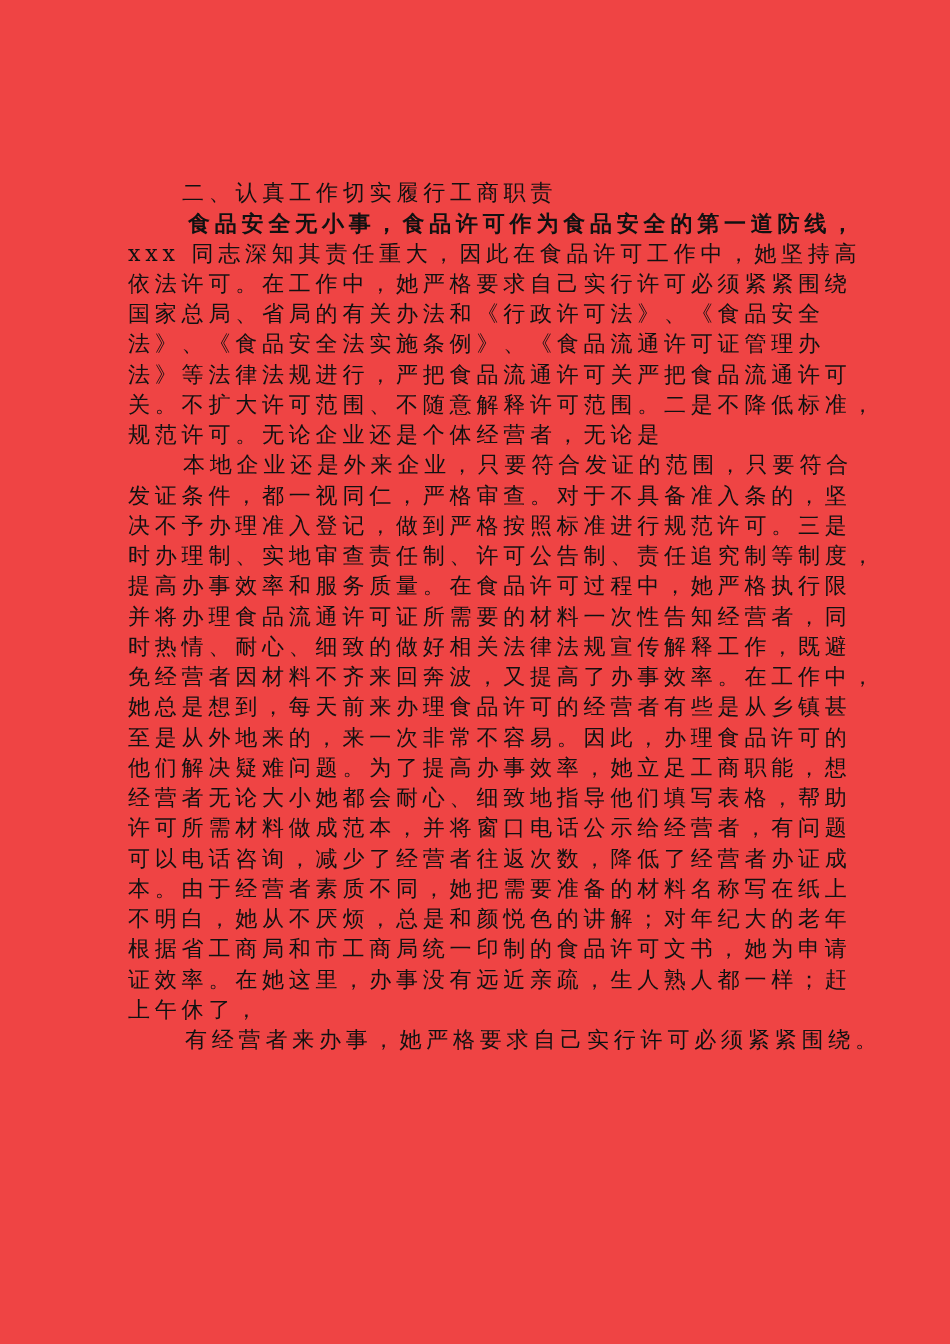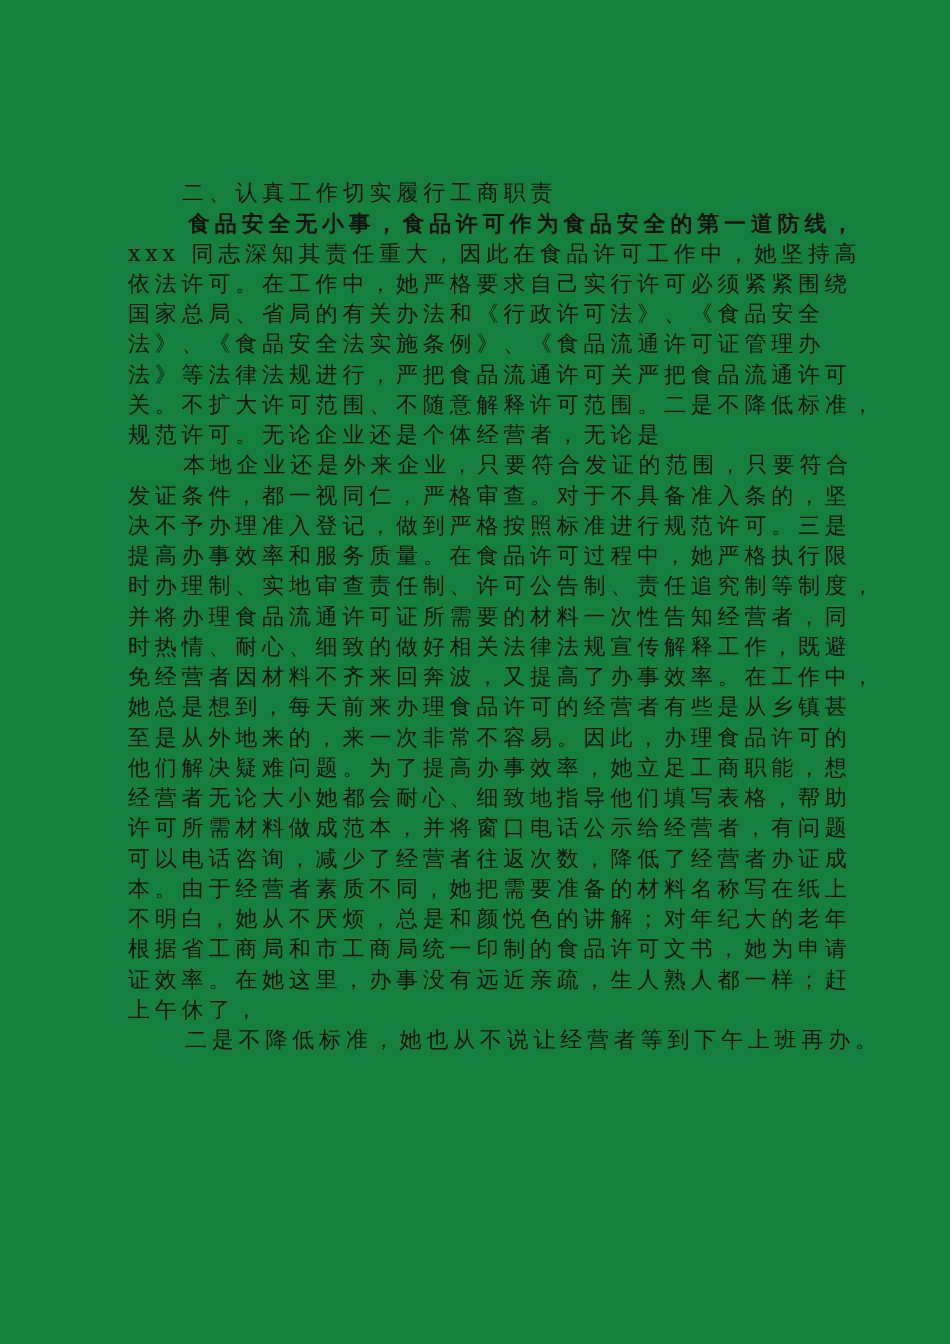--- a/index.html
+++ b/index.html
@@ -12,21 +12,21 @@
       height: 1344px;
       position: relative;
       overflow: hidden;
     }
     .page {
       position: absolute;
       left: 0;
       top: 0;
       width: 950px;
       height: 1344px;
-      background: #15803d;
+      background: #ef4444;
     }
     .text-block {
       position: absolute;
       left: 128px;
       top: 178px;
       width: 730px;
       font-family: "DejaVu Serif", "Liberation Serif", serif;
       font-size: 22px;
       letter-spacing: 4.8px;
       line-height: 30.25px;
@@ -58,36 +58,36 @@
       <div class="line">法》、《食品安全法实施条例》、《食品流通许可证管理办</div>
       <div class="line">法》等法律法规进行，严把食品流通许可关严把食品流通许可</div>
       <div class="line">关。不扩大许可范围、不随意解释许可范围。二是不降低标准，</div>
       <div class="line">规范许可。无论企业还是个体经营者，无论是</div>
     </div>
 
     <div>
       <div class="line indent-p2">本地企业还是外来企业，只要符合发证的范围，只要符合</div>
       <div class="line">发证条件，都一视同仁，严格审查。对于不具备准入条的，坚</div>
       <div class="line">决不予办理准入登记，做到严格按照标准进行规范许可。三是</div>
+      <div class="line">时办理制、实地审查责任制、许可公告制、责任追究制等制度，</div>
       <div class="line">提高办事效率和服务质量。在食品许可过程中，她严格执行限</div>
-      <div class="line">时办理制、实地审查责任制、许可公告制、责任追究制等制度，</div>
       <div class="line">并将办理食品流通许可证所需要的材料一次性告知经营者，同</div>
       <div class="line">时热情、耐心、细致的做好相关法律法规宣传解释工作，既避</div>
       <div class="line">免经营者因材料不齐来回奔波，又提高了办事效率。在工作中，</div>
       <div class="line">她总是想到，每天前来办理食品许可的经营者有些是从乡镇甚</div>
       <div class="line">至是从外地来的，来一次非常不容易。因此，办理食品许可的</div>
       <div class="line">他们解决疑难问题。为了提高办事效率，她立足工商职能，想</div>
       <div class="line">经营者无论大小她都会耐心、细致地指导他们填写表格，帮助</div>
       <div class="line">许可所需材料做成范本，并将窗口电话公示给经营者，有问题</div>
       <div class="line">可以电话咨询，减少了经营者往返次数，降低了经营者办证成</div>
       <div class="line">本。由于经营者素质不同，她把需要准备的材料名称写在纸上</div>
       <div class="line">不明白，她从不厌烦，总是和颜悦色的讲解；对年纪大的老年</div>
       <div class="line">根据省工商局和市工商局统一印制的食品许可文书，她为申请</div>
       <div class="line">证效率。在她这里，办事没有远近亲疏，生人熟人都一样；赶</div>
       <div class="line">上午休了，</div>
     </div>
 
     <div>
-      <div class="line indent-p3">二是不降低标准，她也从不说让经营者等到下午上班再办。</div>
+      <div class="line indent-p3">有经营者来办事，她严格要求自己实行许可必须紧紧围绕。</div>
     </div>
 
   </div>
 </div>
 
 </body></html>

